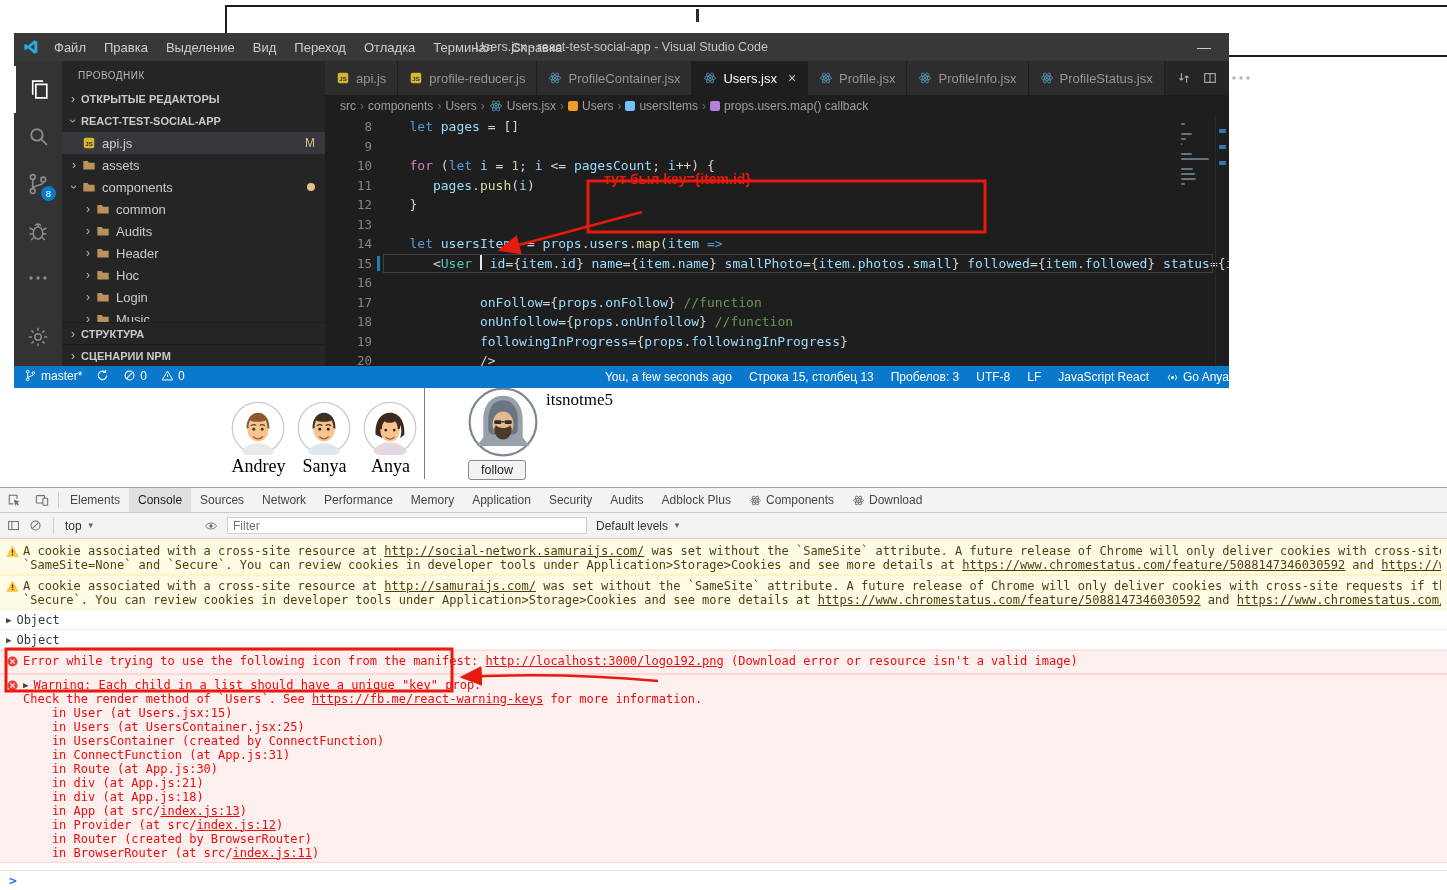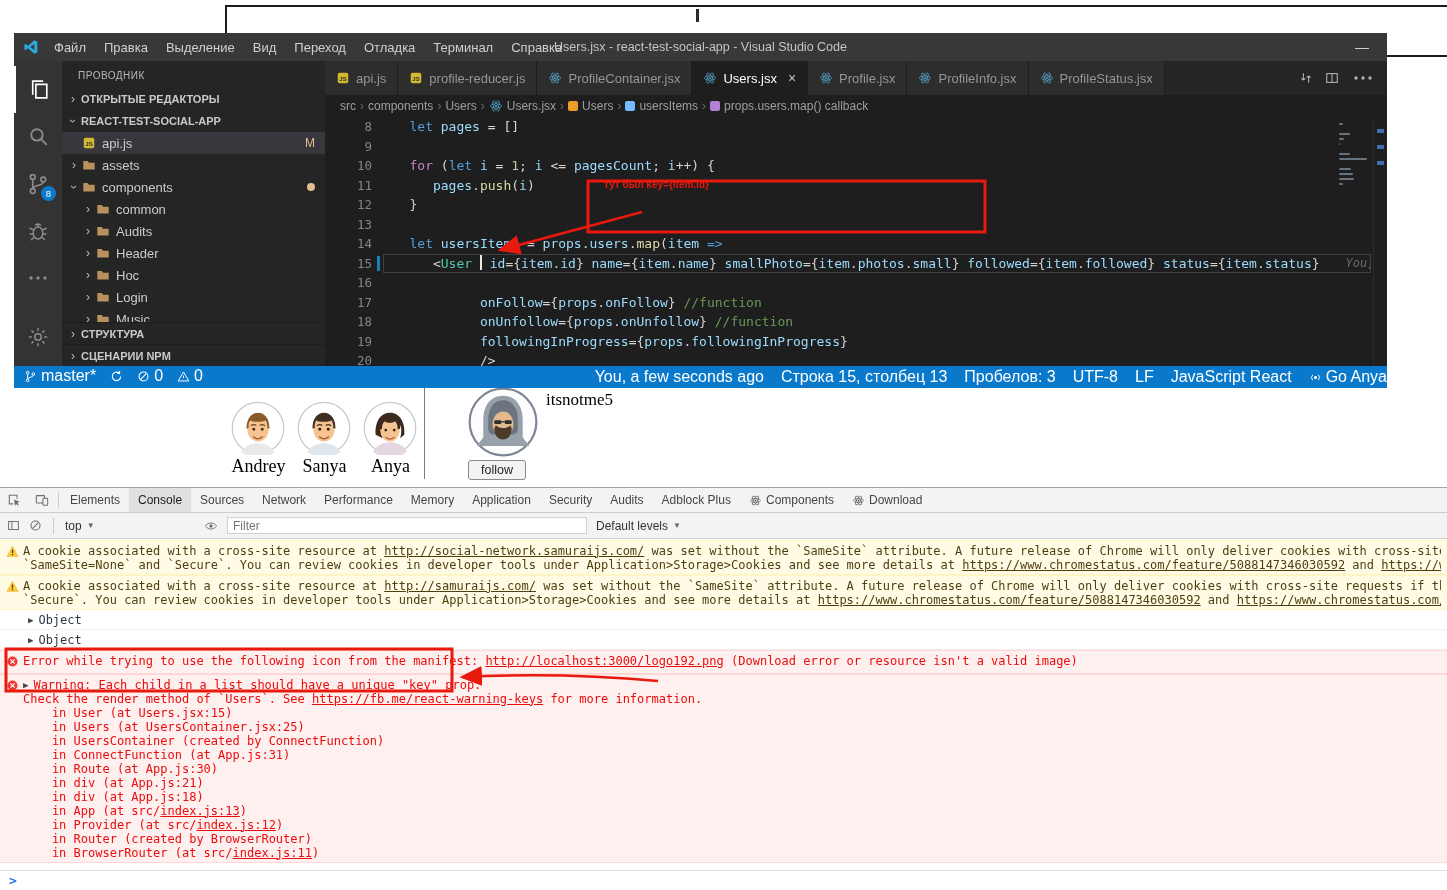--- a/index.html
+++ b/index.html
@@ -8,21 +8,21 @@
     background: #fff; font-family: "Liberation Sans", sans-serif;
   }
   .ic { display: inline-flex; align-items: center; justify-content: center; }
   .ic svg { display: block; }
 
   
   .top-fragment { position: absolute; left: 225px; top: 5px; width: 1260px; height: 52px; border: 2px solid #1b1b1b; background: #fff; }
   .frag-mark { position: absolute; left: 696px; top: 9px; width: 3px; height: 13px; background: #2a2a2a; }
 
   
-  .vscode { position: absolute; left: 14px; top: 33px; width: 1373px; height: 355px; background: #1d4ed8; display: flex; flex-direction: column; z-index: 2; color: #ccc; }
+  .vscode { position: absolute; left: 14px; top: 33px; width: 1215px; height: 355px; background: #1d4ed8; display: flex; flex-direction: column; z-index: 2; color: #ccc; }
   .titlebar { flex: 0 0 28px; background: #383838; display: flex; align-items: center; position: relative; font-size: 13px; }
   .vs-logo { margin: 0 6px 0 9px; }
   .menubar { display: flex; z-index: 1; }
   .menu-item { padding: 0 9px; color: #cfcfcf; cursor: default; }
   .win-title { position: absolute; left: 0; right: 0; text-align: center; font-size: 12.5px; color: #c5c5c5; }
   .win-controls { margin-left: auto; z-index: 1; padding: 0 18px; color: #ccc; font-size: 14px; }
 
   .vs-main { flex: 1; display: flex; min-height: 0; }
   .activitybar { width: 48px; background: #333333; display: flex; flex-direction: column; align-items: center; padding-top: 5px; }
   .act { width: 48px; height: 47px; display: flex; align-items: center; justify-content: center; color: #8b8b8b; position: relative; }
@@ -64,21 +64,21 @@
   .cursor { display: inline-block; width: 2px; height: 15px; background: #e8e8e8; vertical-align: -2px; }
   .ghost { margin-left: 26px; color: #6b6b6b; font-style: italic; font-size: 12px; }
   .tk-kw { color: #569cd6; } .tk-ctrl { color: #c586c0; } .tk-var { color: #9cdcfe; }
   .tk-fn { color: #dcdcaa; } .tk-num { color: #b5cea8; } .tk-cm { color: #6a9955; margin-top: 45px; }
   .tk-tag { color: #4ec9b0; } .tk-pun { color: #d4d4d4; } .tk-attr { color: #9cdcfe; }
   .minimap { position: absolute; top: 6px; right: 18px; width: 30px; display: flex; flex-direction: column; gap: 3px; }
   .mbar { height: 2px; background: #66737f; border-radius: 1px; }
   .overview { position: absolute; top: 0; right: 0; width: 14px; height: 100%; border-left: 1px solid #2a2a2a; }
   .ovm { position: absolute; right: 3px; width: 7px; height: 4px; background: #3f6fae; }
 
-  .statusbar { flex: 0 0 22px; background: #0a79cc; display: flex; align-items: center; color: #fff; font-size: 16px; padding-left: 10px; overflow: visible; white-space: nowrap; }
+  .statusbar { flex: 0 0 22px; background: #0a79cc; display: flex; align-items: center; color: #fff; font-size: 12px; padding-left: 10px; overflow: visible; white-space: nowrap; }
   .sitem { display: inline-flex; align-items: center; gap: 4px; margin-right: 14px; }
   .status-right { margin-left: auto; display: flex; align-items: center; }
   .status-right .sitem { margin-right: 0; margin-left: 17px; }
 
   
   .browser-strip { position: absolute; left: 0; top: 388px; width: 1447px; height: 99px; background: #fff; z-index: 1; }
   .users-row { position: absolute; left: 231px; top: 13px; display: flex; gap: 11px; }
   .ucol { width: 55px; text-align: center; }
   .avatar { width: 54px; height: 54px; }
   .avatar svg { width: 100%; height: 100%; }
@@ -100,32 +100,32 @@
   .dt-toolbar { height: 26px; background: #f3f3f3; border-bottom: 1px solid #ccc; display: flex; align-items: center; padding: 0 7px; gap: 9px; font-size: 12px; color: #555; }
   .ctx { display: flex; align-items: center; gap: 5px; color: #333; min-width: 130px; }
   .caret { font-size: 8px; color: #666; }
   .filter-input { width: 360px; height: 17px; border: 1px solid #d0d0d0; background: #fff; font-size: 12px; padding: 0 5px; color: #333; font-family: "Liberation Sans", sans-serif; }
   .levels { display: flex; align-items: center; gap: 5px; color: #333; }
 
   .console { position: absolute; top: 52px; bottom: 20px; left: 0; right: 0; overflow: hidden; font-family: "DejaVu Sans Mono", monospace; font-size: 12px; background: #fff; }
   .msg { display: flex; padding: 2.5px 6px; border-bottom: 1px solid #f0f0f0; }
   .msg.warn { background: #fffbe5; border-top: 1px solid #fff5c2; border-bottom: 1px solid #fff5c2; color: #4d3f10; }
   .msg.error { background: #fff0f0; border-top: 1px solid #ffd7d7; border-bottom: 1px solid #ffd7d7; color: #eb0c0c; }
-  .msg.object { color: #303942; padding-left: 28px; }
+  .msg.object { color: #303942; padding-left: 6px; }
   .micon { flex: 0 0 17px; width: 17px; padding-top: 1px; }
   .mtext { flex: 1; min-width: 0; }
   .mline { line-height: 14px; white-space: pre; overflow: hidden; }
   .xarrow { color: #444; font-size: 9px; display: inline-block; margin-right: 5px; vertical-align: 1px; }
   .clink { text-decoration: underline; cursor: pointer; color: inherit; }
   .prompt-row { position: absolute; left: 0; right: 0; bottom: 0; height: 20px; border-top: 1px solid #e0e0e0; display: flex; align-items: center; padding-left: 9px; font-family: "DejaVu Sans Mono", monospace; background: #fff; }
   .prompt { color: #2c6ff0; font-weight: bold; font-size: 13px; }
 
   
   .anno-svg { position: absolute; left: 0; top: 0; z-index: 55; pointer-events: none; }
-  .anno-label { position: absolute; left: 604px; top: 179px; color: #e8190d; font-weight: bold; font-size: 10px; z-index: 56; pointer-events: none; }
+  .anno-label { position: absolute; left: 604px; top: 171px; color: #e8190d; font-weight: bold; font-size: 14px; z-index: 56; pointer-events: none; }
 </style>
 </head>
 <body>
 
 <div class="top-fragment"></div>
 <div class="frag-mark"></div>
 
 <div class="vscode">
   <div class="titlebar">
     <span class="ic vs-logo">

